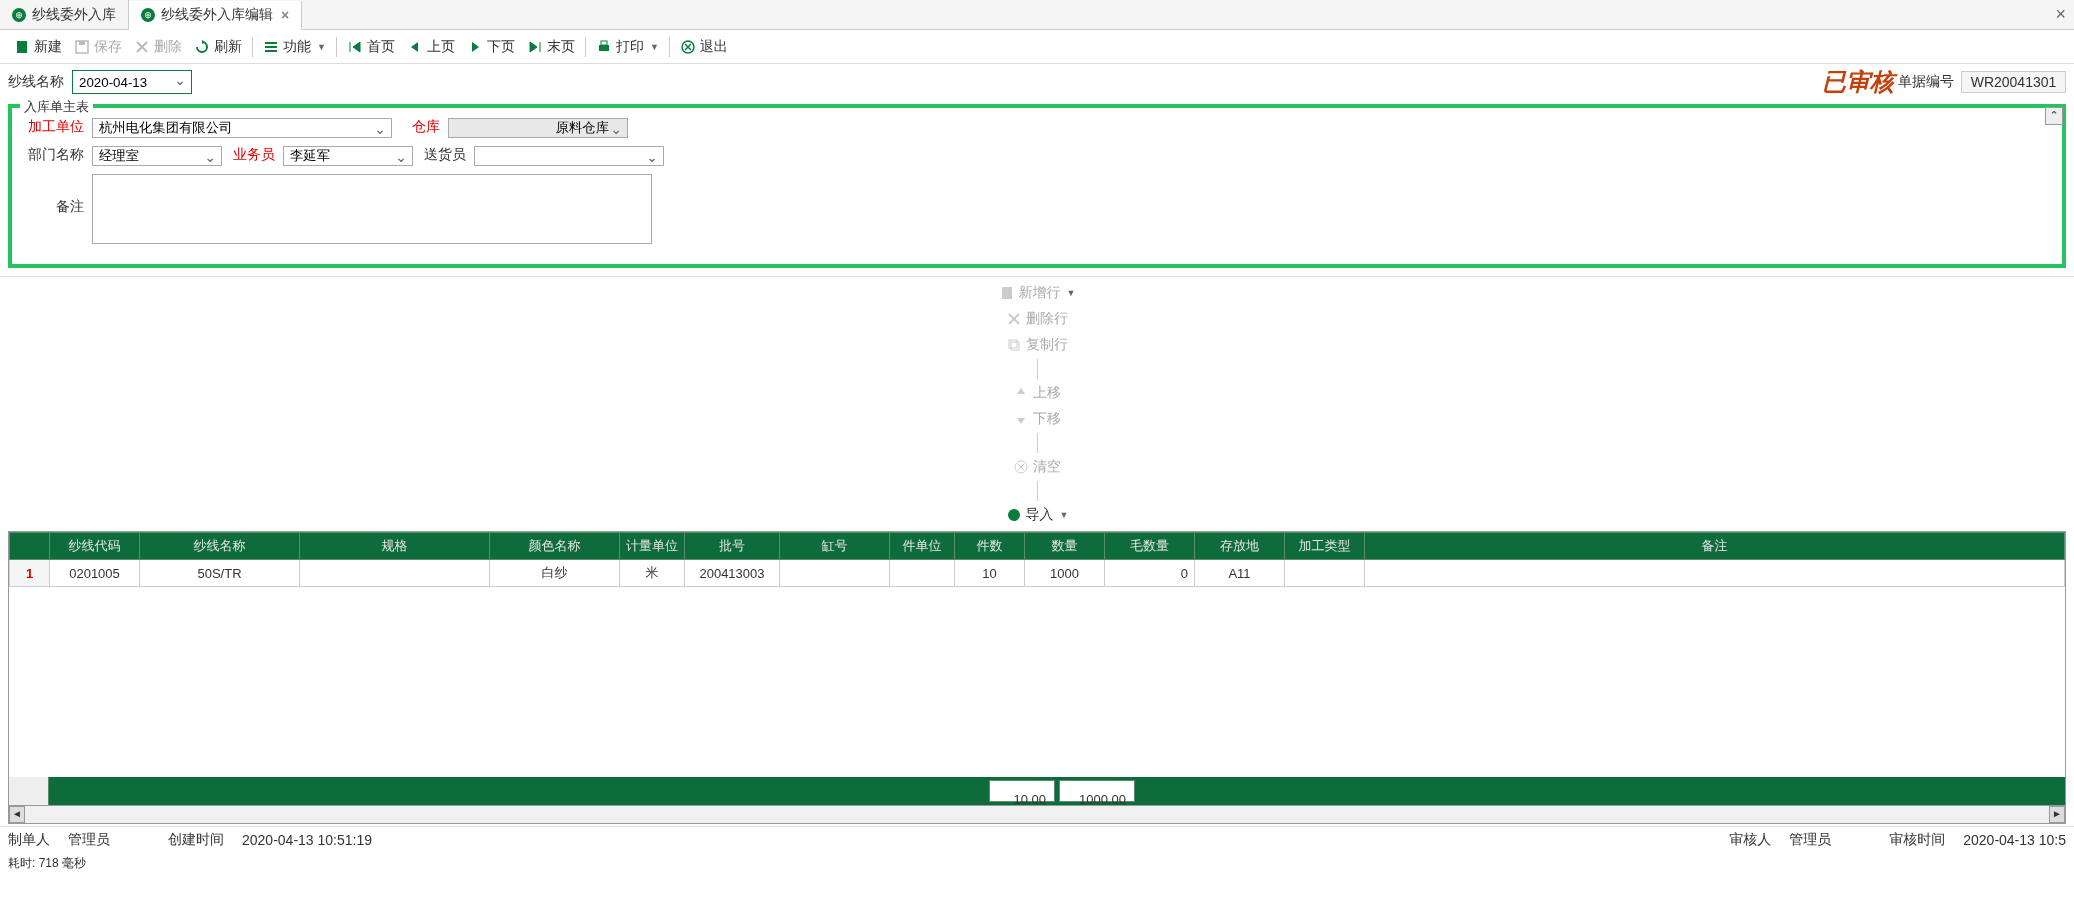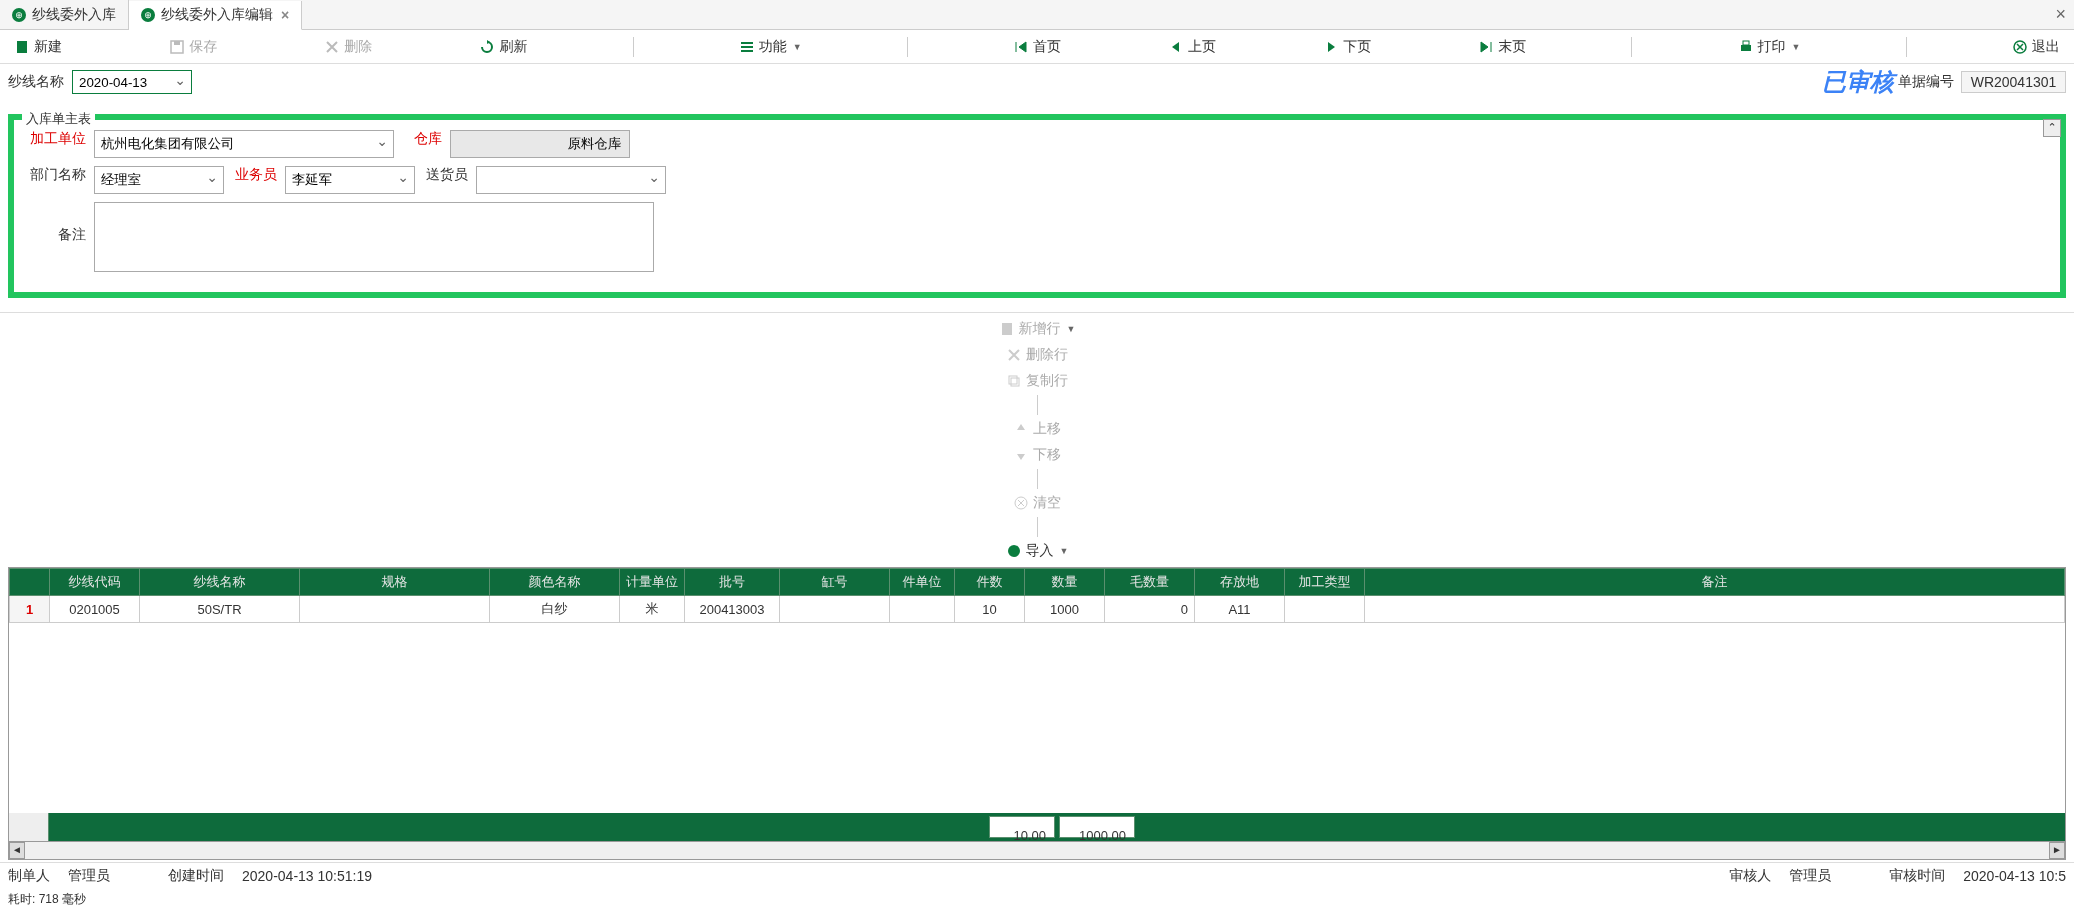--- a/index.html
+++ b/index.html
@@ -3,43 +3,43 @@
 <meta charset="utf-8">
 <style>
 * { box-sizing: border-box; margin: 0; padding: 0; }
 body { font-family: "Microsoft YaHei", Arial, sans-serif; font-size: 14px; color: #333; background: #fff; }
 .tabs-bar { display: flex; align-items: center; border-bottom: 1px solid #ccc; background: #f5f5f5; height: 30px; position: relative; }
 .tab { display: flex; align-items: center; padding: 4px 12px; border-right: 1px solid #ccc; height: 100%; cursor: pointer; }
 .tab.active { background: #fff; border-bottom: 1px solid #fff; margin-bottom: -1px; }
 .tab-icon { width: 14px; height: 14px; border-radius: 50%; background: #0a7d3e; margin-right: 6px; display:inline-flex; align-items:center; justify-content:center; color:#fff; font-size:9px; }
 .tab-close { margin-left: 8px; color: #888; font-weight: bold; cursor: pointer; }
 .window-close { position: absolute; right: 8px; top: 4px; font-size: 18px; color: #666; cursor: pointer; }
-.toolbar { display: flex; align-items: center; padding: 4px 8px; border-bottom: 1px solid #ddd; gap: 10px; height: 34px; justify-content: space-between; }
+.toolbar { display: flex; align-items: center; padding: 4px 8px; border-bottom: 1px solid #ddd; gap: 0; height: 34px; }
 .toolbar-btn { display: flex; align-items: center; padding: 3px 6px; cursor: pointer; border-radius: 2px; gap: 4px; }
 .toolbar-btn.disabled { color: #aaa; cursor: default; }
 .toolbar-sep { width: 1px; height: 20px; background: #ccc; margin: 0 4px; }
 .tb-icon { width: 16px; height: 16px; display: inline-flex; align-items: center; justify-content: center; }
 .ic-green { color: #0a7d3e; }
 .ic-gray { color: #aaa; }
 .dropdown-arrow { font-size: 9px; margin-left: 2px; color: #666; }
 .date-row { display: flex; align-items: center; padding: 6px 8px; gap: 8px; position: relative; }
 .date-label { font-size: 14px; }
 .date-input { border: 1px solid #0a7d3e; padding: 2px 20px 2px 6px; height: 24px; width: 120px; }
 .date-wrap { position: relative; }
 .date-wrap::after { content: "⌄"; position: absolute; right: 6px; top: 2px; color: #666; pointer-events:none;}
-.stamp { position: absolute; right: 180px; color: #3b82f6; font-family: Liberation Mono, monospace; font-size: 24px; font-style: italic; font-weight: bold; }
+.stamp { position: absolute; right: 180px; color: #c2410c; font-family: Liberation Mono, monospace; font-size: 24px; font-style: italic; font-weight: bold; }
 .doc-no-label { position: absolute; right: 120px; font-size: 14px;}
 .doc-no-val { position: absolute; right: 8px; border: 1px solid #ccc; background: #f5f5f5; padding: 2px 6px; min-width: 105px; text-align:center; }
-.fieldset { border: 6px solid #22c55e; margin: 14px 8px; padding: 10px 12px 12px; position: relative; }
+.fieldset { border: 4px solid #22c55e; margin: 4px 8px; padding: 10px 12px 12px; position: relative; }
 .fieldset-legend { position: absolute; top: -10px; left: 8px; background: #fff; padding: 0 4px; font-size: 13px; }
 .collapse-btn { position: absolute; top: -1px; right: -1px; width: 18px; height: 18px; border: 1px solid #999; background: #eee; text-align: center; line-height: 14px; font-size: 11px; cursor: pointer; }
 .form-row { display: flex; align-items: flex-start; gap: 8px; margin-bottom: 8px; }
 .fld-label { width: 60px; text-align: right; }
 .fld-label.req { color: #d00; }
-.fld-input { border: 1px solid #aaa; height: 28px; padding: 2px 8px 2px 6px; }
+.fld-input { border: 1px solid #aaa; height: 20px; padding: 2px 18px 2px 6px; }
 .fld-wrap { position: relative; }
 .fld-wrap::after { content: "⌄"; position: absolute; right: 6px; top: 3px; color: #666; pointer-events:none;}
 .fld-readonly { background: #e8e8e8; }
 .textarea { border: 1px solid #aaa; width: 560px; height: 70px; padding: 4px; resize: none; }
 .grid-toolbar { display: flex; align-items: center; padding: 4px 8px; gap: 2px; border-top: 1px solid #ddd; margin-top:8px;flex-direction:column;}
 .grid-wrap { margin: 0 8px; border: 1px solid #999; }
 .grid-table { width: 100%; border-collapse: collapse; table-layout: fixed; }
 .grid-table th { background: #0e6b3c; color: #e5e5e5; border: 1px solid #5a8f6e; padding: 4px 2px; font-weight: normal; font-size: 13px; text-align: center; }
 .grid-table td { border: 1px solid #ccc; padding: 4px 6px; font-size: 13px; text-align: center; height: 24px; }
 .grid-table td.rownum { color: #d00; font-weight: bold; background:#f5f5f5;}

